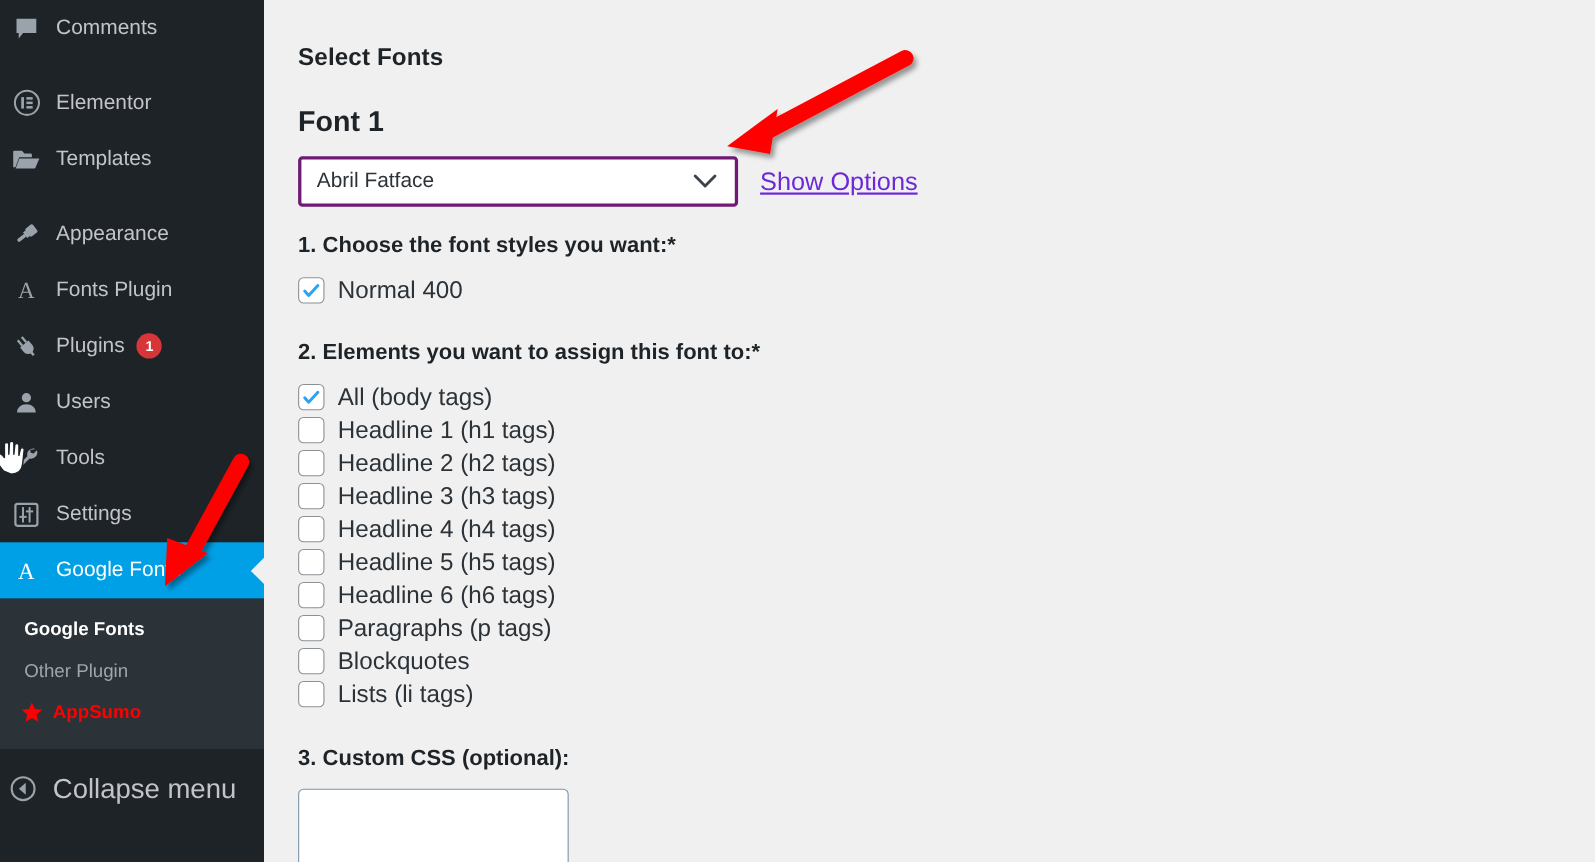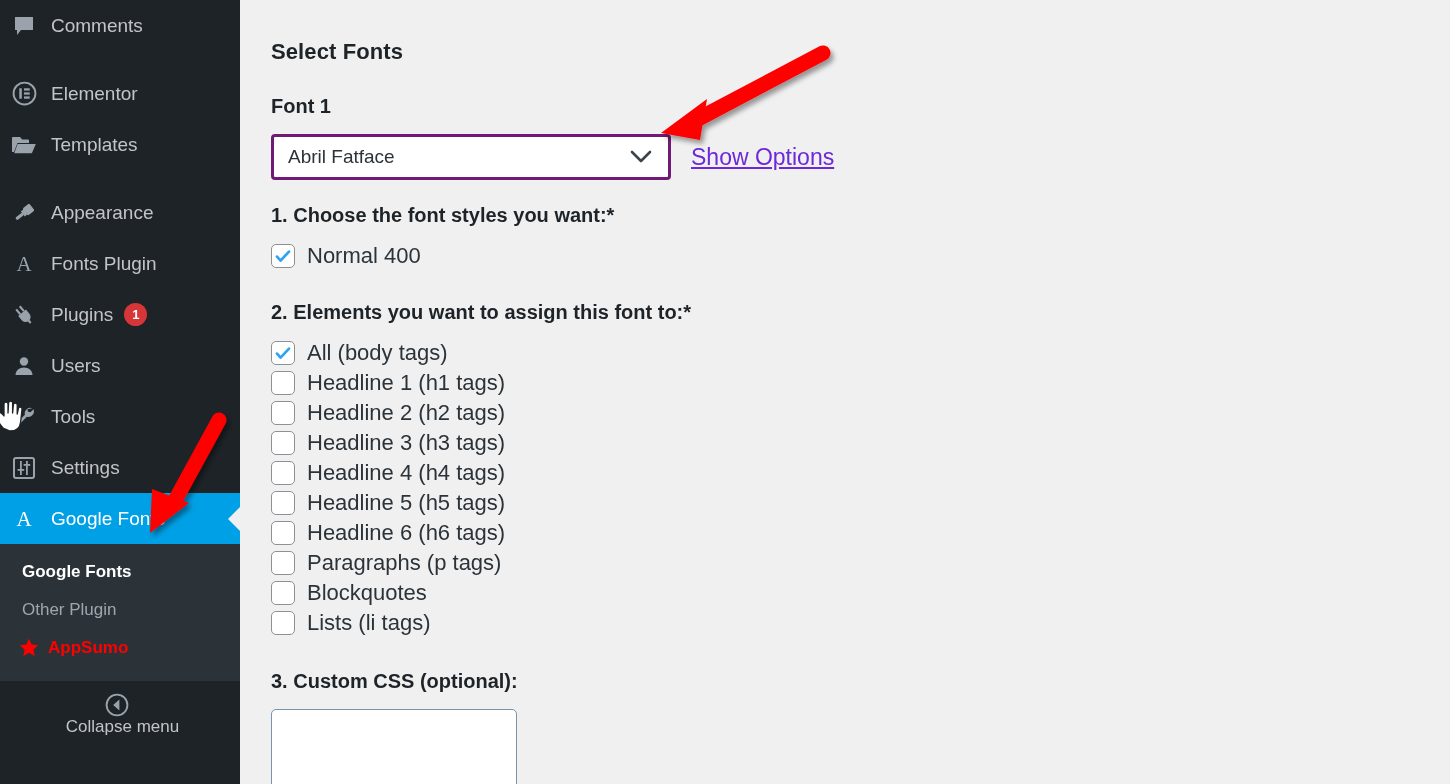--- a/index.html
+++ b/index.html
@@ -81,42 +81,41 @@
     color:#ff0000; font-weight:700;
     display:flex; align-items:center;
     padding-left:18px;
   }
   .appsumo-star { margin-right:8px; display:flex; }
 
   .collapse-item {
     display:flex; align-items:center;
     height:48px;
     padding-left:5px;
-    font-size:17px;
+    font-size:25px;
     color:#c3c4c7;
     margin-top:12px;
-    flex-direction:column;
   }
   .collapse-item .mi-icon { width:32px; min-width:32px; margin-right:11px;
       display:flex; align-items:center; justify-content:center; }
 
   
   #main {
     position:absolute; left:240px; top:17px;
     width:1210px; height:784px;
     background:#f0f0f1;
     padding:22px 0 0 31px;
     overflow:hidden;
   }
   .h-select-fonts {
     font-size:22px; font-weight:700; color:#1d2327;
     margin:0 0 30px 0; letter-spacing:.1px;
   }
   .h-font1 {
-    font-size:20px; font-weight:700; color:#1d2327;
+    font-size:26px; font-weight:700; color:#1d2327;
     margin:0 0 16px 0;
   }
   .select-row { display:flex; align-items:center; margin-bottom:24px; }
   .font-select {
     position:relative;
     width:400px; height:46px;
     background:#fff;
     border:3px solid #701a75;
     border-radius:4px;
     display:flex; align-items:center;

